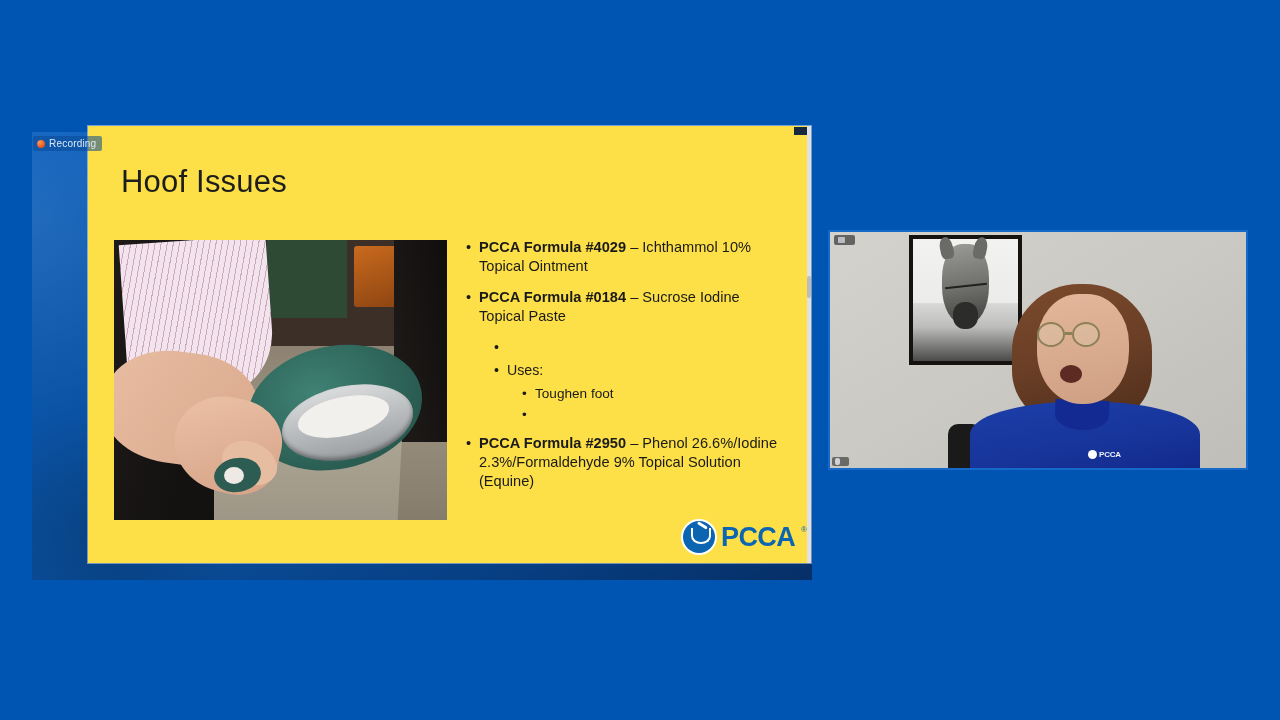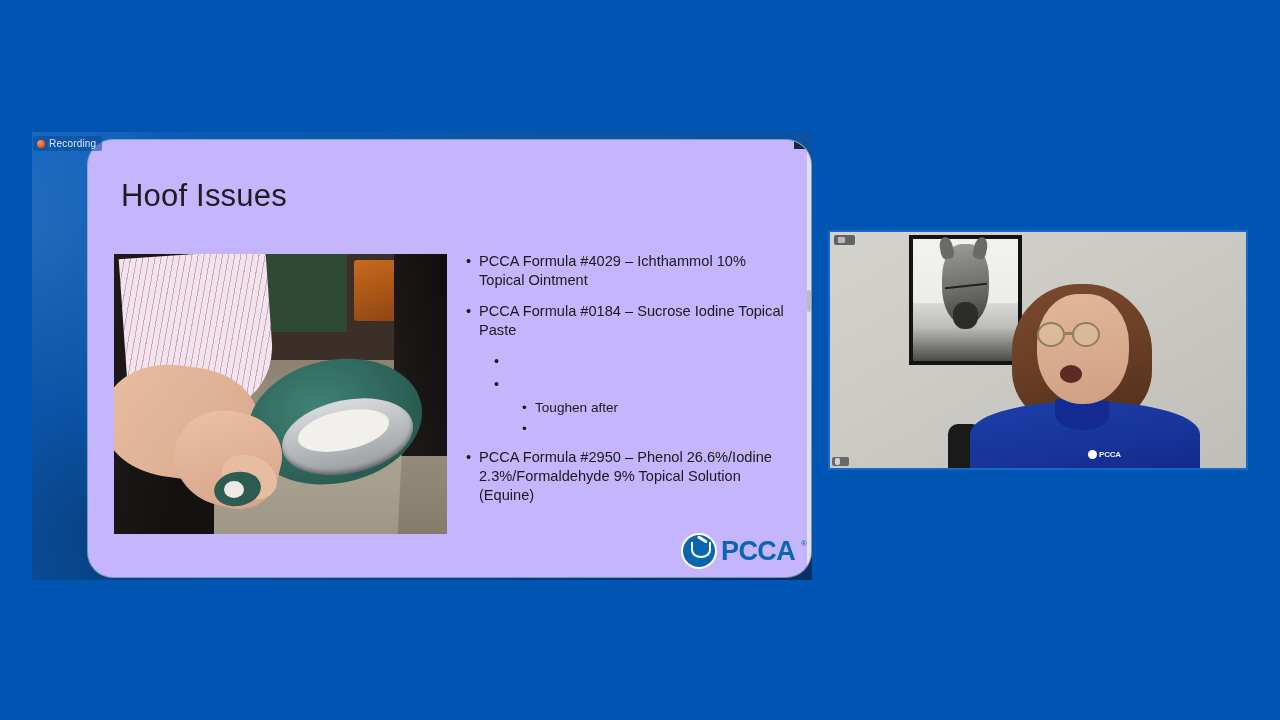--- a/index.html
+++ b/index.html
@@ -38,26 +38,25 @@
   }
   .rec-dot{
     width:8px;height:8px;border-radius:50%;
     background:radial-gradient(circle at 35% 30%, #ff9a55, #e2521c 70%);
     flex:none;
   }
   .rec-label{ font-size:10px; color:#dce9f7; letter-spacing:.2px; white-space:nowrap; }
 
   
   .slide{
-    position:absolute; left:88px; top:140px; width:723px; height:437px;
-    background:#c4b5fd;
+    position:absolute; left:88px; top:126px; width:723px; height:437px;
+    background:#fde047;
     box-shadow:0 0 0 1px rgba(255,255,255,.45);
     overflow:hidden;
     z-index:5;
-    border-radius:25px;
   }
   .slide-corner-marker{
     position:absolute; right:3px; top:1px; width:14px; height:8px;
     background:#16293d;
   }
   .slide-scrollbar{
     position:absolute; right:0; top:0; width:4px; height:100%;
     background:#dfe1e2;
   }
   .slide-scroll-thumb{
@@ -156,21 +155,21 @@
   .bullets{
     position:absolute; left:378px; top:112px; width:320px;
     color:#1a1a1a;
   }
   .b1, .b2, .b3 { display:flex; line-height:1.30; }
   .b1 { font-size:14.6px; margin-bottom:12px; }
   .b2 { font-size:14.2px; margin-bottom:5px; padding-left:28px; }
   .b3 { font-size:13.6px; margin-bottom:4px; padding-left:56px; }
   .dot { flex:none; width:13px; text-align:left; }
   .btxt { flex:1; }
-  .btxt b { font-weight:normal;margin-top:48px; }
+  .btxt b { font-weight:bold;margin-top:48px; }
 
   
   .pcca-logo{
     position:absolute; right:4px; bottom:10px;
     display:flex; align-items:center; gap:6px;
   }
   .pcca-mark{
     width:32px;height:32px;border-radius:50%;
     background:#0b65b0; position:relative; flex:none;
     box-shadow:0 0 0 2px #fff;
@@ -351,25 +350,26 @@
       <span class="dot">•</span>
       <span class="btxt"><b>PCCA Formula #0184</b><span> – Sucrose Iodine Topical Paste</span></span>
     </div>
 
     <div class="b2">
       <span class="dot">•</span>
     </div>
 
     <div class="b2">
       <span class="dot">•</span>
+      <span class="btxt">Uses:</span>
     </div>
 
     <div class="b3">
       <span class="dot">•</span>
-      <span class="btxt">Toughen after</span>
+      <span class="btxt">Toughen foot</span>
     </div>
 
     <div class="b3">
       <span class="dot">•</span>
     </div>
 
     <div class="b1" style="margin-top:10px;">
       <span class="dot">•</span>
       <span class="btxt"><b>PCCA Formula #2950</b><span> – Phenol 26.6%/Iodine 2.3%/Formaldehyde 9% Topical Solution (Equine)</span></span>
     </div>

